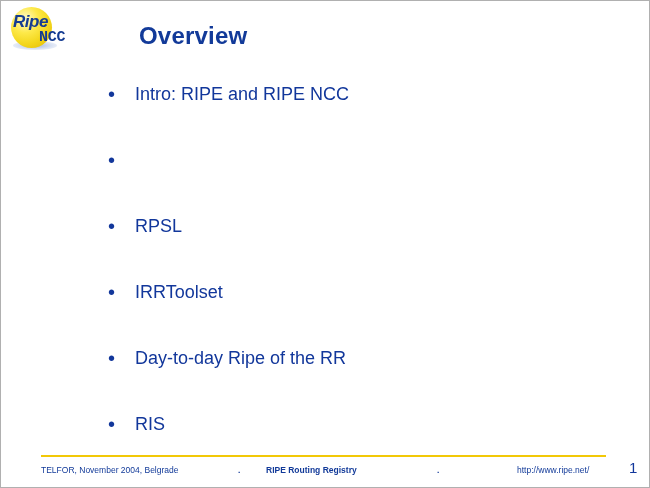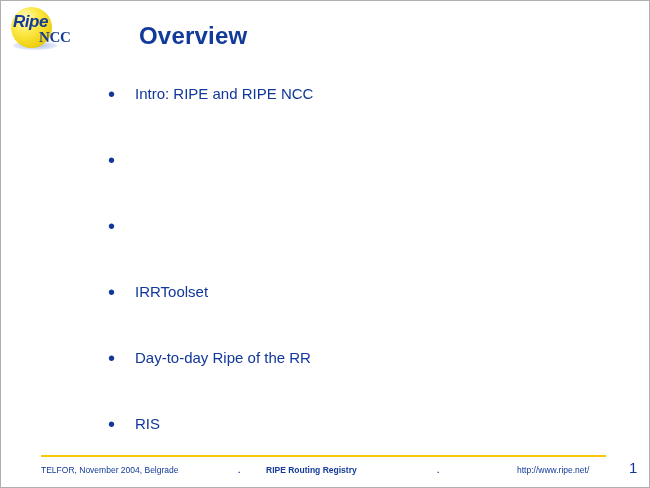--- a/index.html
+++ b/index.html
@@ -63,21 +63,21 @@
     font-style: italic;
     font-size: 17px;
     letter-spacing: -0.5px;
     color: #153c92;
     line-height: 1;
   }
   #logo-ncc {
     position: absolute;
     left: 34px;
     top: 27px;
-    font-family: Liberation Serif, serif;
+    font-family: Liberation Mono, monospace;
     font-weight: bold;
     font-size: 15px;
     letter-spacing: -0.3px;
     color: #153c92;
     line-height: 1;
   }
 
   
   #title {
     position: absolute;
@@ -109,21 +109,21 @@
     flex: 0 0 30px;
     font-size: 20px;
     line-height: 26px;
     color: #12379b;
     text-align: left;
     padding-left: 3px;
     box-sizing: border-box;
   }
   .bullet-text {
     font-family: "Liberation Sans", sans-serif;
-    font-size: 15px;
+    font-size: 18px;
     line-height: 26px;
     color: #12379b;
     white-space: nowrap;
   }
 
   
   #footer-rule {
     position: absolute;
     left: 40px;
     top: 454px;
@@ -181,20 +181,21 @@
       <span class="bullet-mark">•</span>
       <span class="bullet-text">Intro: RIPE and RIPE NCC</span>
     </div>
 
     <div class="bullet-row">
       <span class="bullet-mark">•</span>
     </div>
 
     <div class="bullet-row">
       <span class="bullet-mark">•</span>
+      <span class="bullet-text">RPSL</span>
     </div>
 
     <div class="bullet-row">
       <span class="bullet-mark">•</span>
       <span class="bullet-text">IRRToolset</span>
     </div>
 
     <div class="bullet-row">
       <span class="bullet-mark">•</span>
       <span class="bullet-text">Day-to-day Ripe of the RR</span>

